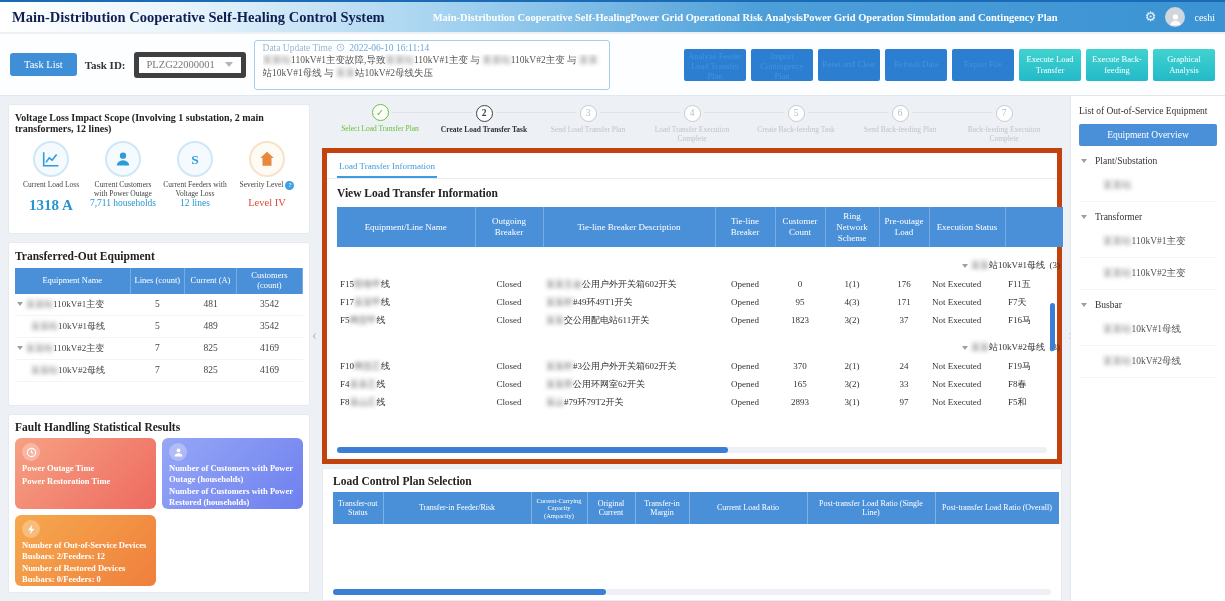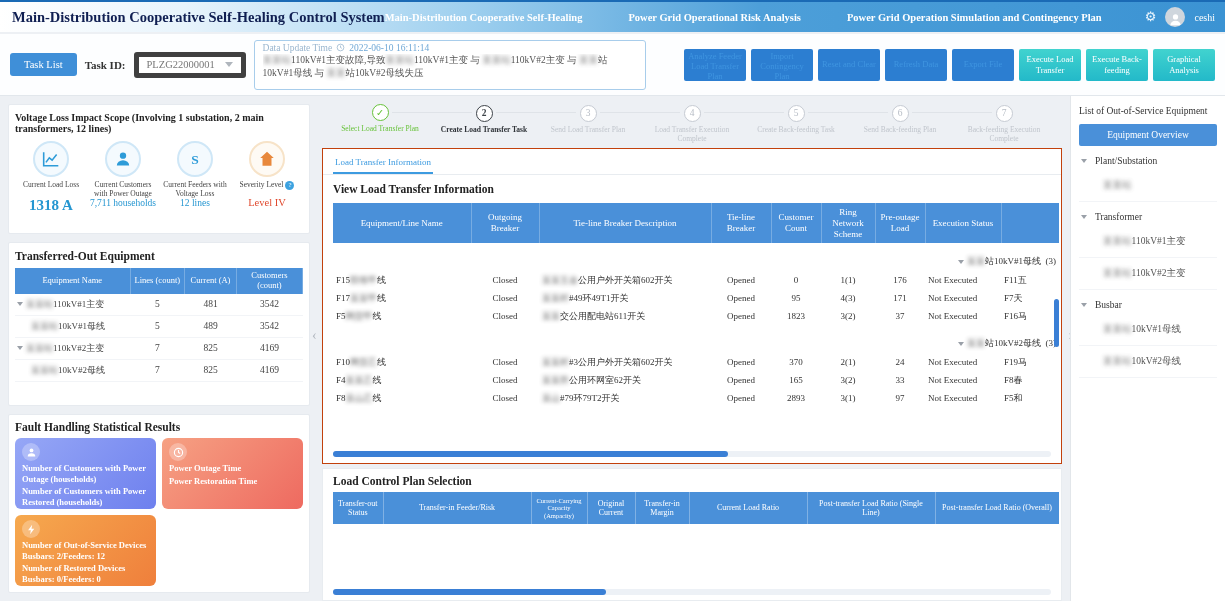--- a/index.html
+++ b/index.html
@@ -5,36 +5,36 @@
 *{margin:0;padding:0;box-sizing:border-box;}
 html,body{width:1225px;height:601px;}
 body{position:relative;font-family:"Liberation Serif",serif;background:#edf0f4;overflow:hidden;color:#333;}
 .redact{filter:blur(2px);opacity:.8;}
 
 
 .header{position:absolute;top:0;left:0;right:0;height:32px;border-top:2px solid #1a6ab5;
   background:linear-gradient(90deg,#ffffff 0%,#e8f4fc 15%,#9fd0ef 38%,#4d9fd9 62%,#3b93d3 100%);
   display:flex;align-items:center;}
 .header-title{font-size:14.5px;font-weight:bold;color:#101f52;padding-left:12px;white-space:nowrap;}
-.nav{display:flex;gap:46px;}
+.nav{display:flex;margin-left:48px;}
 .nav-item{color:#fff;font-size:10.5px;font-weight:bold;cursor:pointer;white-space:nowrap;}
 .header-right{margin-left:auto;display:flex;align-items:center;gap:9px;padding-right:10px;}
 .gear{color:#eaf5fd;font-size:13px;cursor:pointer;}
 .avatar{width:20px;height:20px;border-radius:50%;background:#cfd6dd;display:flex;align-items:flex-end;justify-content:center;overflow:hidden;color:#fff;}
 .avatar svg{width:15px;height:15px;}
 .username{color:#fff;font-size:10px;}
 
 
 .toolbar{position:absolute;top:34px;left:0;right:0;height:62px;background:#fdfeff;border-bottom:1px solid #e2e7ec;
   display:flex;align-items:center;padding:0 10px;gap:8px;}
 .btn-task{background:#3f8fd8;color:#fff;border:none;border-radius:3px;font-family:inherit;font-size:10.5px;padding:6px 14px;cursor:pointer;white-space:nowrap;}
 .task-id-label{font-size:11px;font-weight:bold;white-space:nowrap;}
 .select{border:5px solid #404040;border-radius:3px;background:#fff;height:26px;width:112px;display:flex;align-items:center;justify-content:space-between;padding:0 8px;font-size:10.5px;color:#777;cursor:pointer;}
 .sel-caret{width:0;height:0;border-left:4px solid transparent;border-right:4px solid transparent;border-top:5px solid #b0b6bd;}
-.update-box{border:1px solid #a8cdeb;border-radius:3px;background:#fff;width:392px;height:50px;padding:2px 8px;flex-shrink:0;}
+.update-box{border:1px solid #a8cdeb;border-radius:3px;background:#fff;width:356px;height:50px;padding:2px 8px;flex-shrink:0;}
 .update-head{display:flex;align-items:center;gap:4px;font-size:9.5px;color:#9ab6cf;}
 .upd-clock{display:inline-flex;color:#9ab6cf;}
 .upd-clock svg{width:9px;height:9px;}
 .upd-time{color:#6fa8d6;}
 .update-text{font-size:9.5px;color:#555;line-height:1.45;margin-top:1px;overflow:hidden;height:30px;}
 .toolbar-buttons{margin-left:auto;display:flex;gap:5px;}
 .tbtn{border:none;border-radius:2px;color:#fff;font-family:inherit;font-size:8.5px;line-height:1.2;width:62px;height:32px;cursor:pointer;padding:2px;}
 .tbtn.blue{background:#2c7ed1;}
 .tbtn.cyan{background:linear-gradient(180deg,#41d3cf,#23b9c9);}
 
@@ -86,21 +86,21 @@
 .step::before{left:0;right:calc(50% + 12px);}
 .step::after{left:calc(50% + 12px);right:0;}
 .step:first-child::before,.step:last-child::after{display:none;}
 .step-circle{width:17px;height:17px;border-radius:50%;border:1px solid #c6cbd3;background:#fff;display:inline-flex;align-items:center;justify-content:center;font-size:9.5px;color:#b6bcc5;position:relative;z-index:1;}
 .step-label{font-size:7.5px;color:#c0c5cc;line-height:1.2;margin-top:3px;padding:0 5px;}
 .step.done .step-circle{border-color:#67c23a;color:#67c23a;}
 .step.done .step-label{color:#67c23a;}
 .step.active .step-circle{border:1.5px solid #3d4349;color:#3d4349;font-weight:bold;}
 .step.active .step-label{color:#2f3338;font-weight:bold;}
 
-.info-panel{position:absolute;top:52px;left:4px;right:8px;height:316px;background:#fff;border:1px solid #c2410c;}
+.info-panel{position:absolute;top:52px;left:4px;right:8px;height:316px;background:#fff;border:5px solid #c2410c;}
 .tab-row{border-bottom:1px solid #e8ecf0;padding:0 10px;height:26px;display:flex;align-items:flex-end;}
 .tab{color:#3d9be0;font-size:9px;padding:4px 2px 5px;border-bottom:2px solid #3d9be0;cursor:pointer;}
 .panel-body{padding:8px 10px 0;}
 .section-title{font-size:11.5px;font-weight:bold;color:#222;}
 .main-table{width:100%;border-collapse:collapse;table-layout:fixed;margin-top:8px;}
 .main-table th{background:#4a90d9;color:#fff;font-weight:normal;font-size:9px;line-height:1.2;padding:4px 2px;border-right:1px solid rgba(255,255,255,.25);height:30px;}
 .main-table td{font-size:9px;padding:2.5px 3px;color:#333;white-space:nowrap;overflow:hidden;}
 .group-row td{padding-top:12px;padding-bottom:3px;text-align:right;}
 .cell-name{padding-left:16px;}
 td.c{text-align:center;}
@@ -267,39 +267,39 @@
             <td class="red">825</td>
             <td class="orange">4169</td>
           </tr>
         </tbody>
     </table>
   </div>
 
   <div class="card card-stats">
     <div class="card-title">Fault Handling Statistical Results</div>
     <div class="stats-grid" id="stats-grid">
+        <div class="stat-card theme-red">
+          <div class="stat-icon">
+            <svg viewBox="0 0 16 16">
+              <circle cx="8" cy="8" r="6" fill="none" stroke="currentColor" stroke-width="1.6"></circle>
+              <path d="M8 4.5V8l2.5 1.5" stroke="currentColor" fill="none" stroke-width="1.6"></path>
+            </svg>
+          </div>
+          <div class="stat-line">Power Outage Time</div>
+          <div class="stat-line">Power Restoration Time</div>
+        </div>
         <div class="stat-card theme-purple">
           <div class="stat-icon">
             <svg viewBox="0 0 16 16">
               <circle cx="8" cy="5" r="2.8" fill="currentColor"></circle>
               <path d="M2.5 13.8a5.5 4.6 0 0 1 11 0z" fill="currentColor"></path>
             </svg>
           </div>
           <div class="stat-line">Number of Customers with Power Outage (households)</div>
           <div class="stat-line">Number of Customers with Power Restored (households)</div>
-        </div>
-        <div class="stat-card theme-red">
-          <div class="stat-icon">
-            <svg viewBox="0 0 16 16">
-              <circle cx="8" cy="8" r="6" fill="none" stroke="currentColor" stroke-width="1.6"></circle>
-              <path d="M8 4.5V8l2.5 1.5" stroke="currentColor" fill="none" stroke-width="1.6"></path>
-            </svg>
-          </div>
-          <div class="stat-line">Power Outage Time</div>
-          <div class="stat-line">Power Restoration Time</div>
         </div>
         <div class="stat-card theme-orange">
           <div class="stat-icon">
             <svg viewBox="0 0 16 16">
               <path d="M9 1L3 9h4l-1 6 6-8H8z" fill="currentColor"></path>
             </svg>
           </div>
           <div class="stat-line">Number of Out-of-Service Devices Busbars: 2/Feeders: 12</div>
           <div class="stat-line">Number of Restored Devices Busbars: 0/Feeders: 0</div>
         </div>

